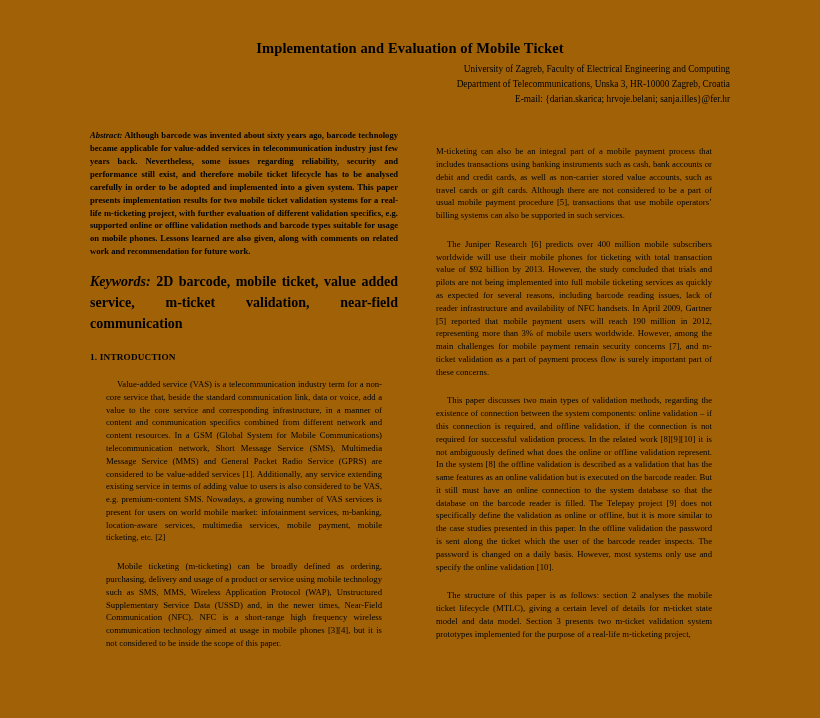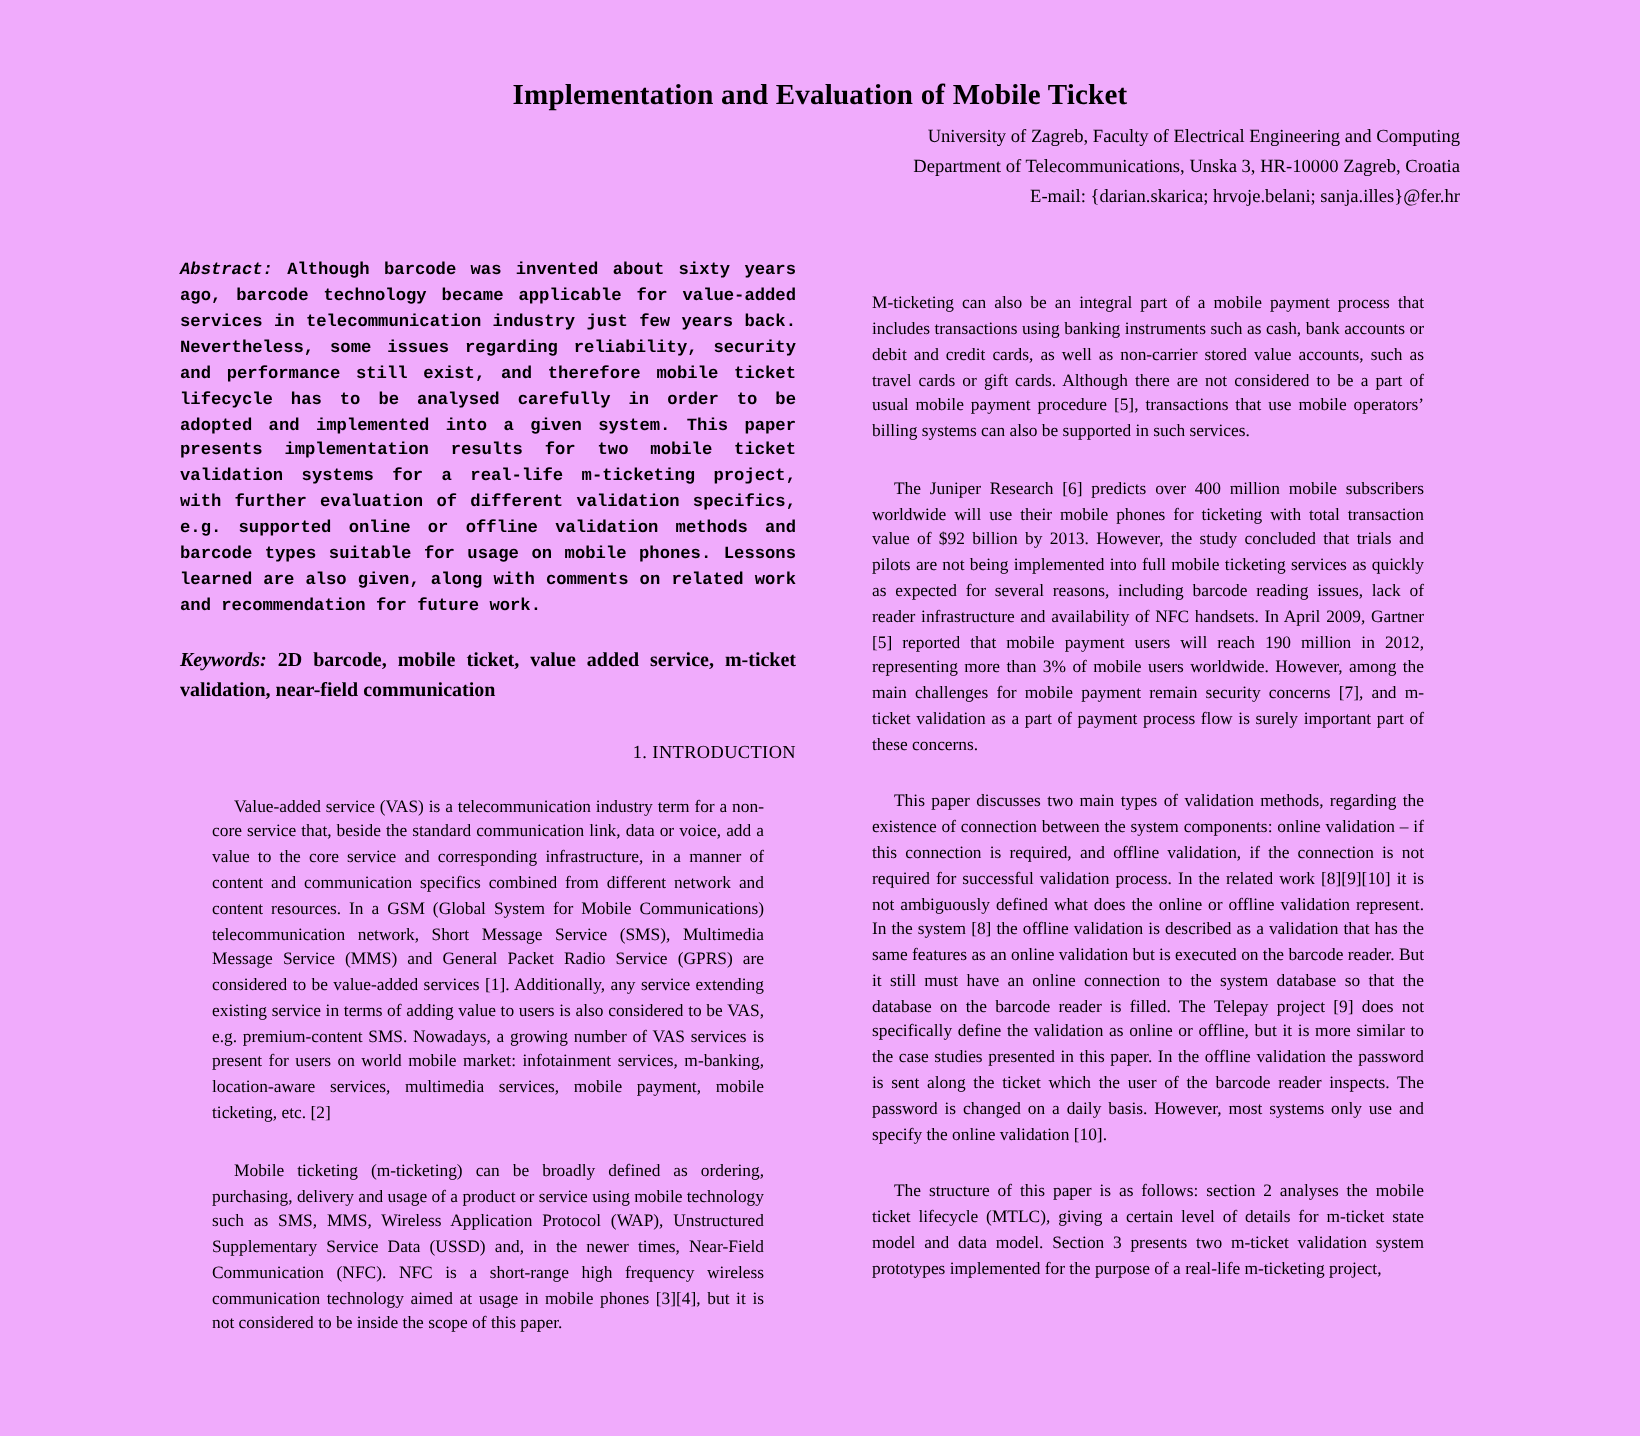--- a/index.html
+++ b/index.html
@@ -3,21 +3,21 @@
 <meta charset="utf-8">
 <style>
   html, body {
     margin: 0;
     padding: 0;
     background: #ffffff;
   }
   .page {
     width: 820px;
     height: 718px;
-    background: #f0abfc;
+    background: #a16207;
     position: relative;
     font-family: "Liberation Serif", serif;
     color: #000000;
     box-sizing: border-box;
     overflow: hidden;
   }
   .content {
     padding: 30px 90px 0 90px;
     box-sizing: border-box;
   }
@@ -63,39 +63,38 @@
   }
   p.noindent {
     text-indent: 0;
   }
   .abstract {
     font-weight: bold;
     font-size: 8.6px;
     line-height: 1.5;
     text-align: justify;
     text-indent: 0;
-    font-family: Liberation Mono, monospace;
   }
   .abstract .lead {
     font-style: italic;
   }
   .keywords {
     font-weight: bold;
-    font-size: 10px;
+    font-size: 14px;
     line-height: 1.5;
     text-align: justify;
     text-indent: 0;
     margin-top: 13px;
   }
   .keywords .lead {
     font-style: italic;
   }
   .section-head {
-    text-align: right;
-    font-weight: normal;
+    text-align: left;
+    font-weight: bold;
     font-size: 9.2px;
     margin-top: 18px;
     margin-bottom: 15px;
     letter-spacing: 0.2px;
   }
 </style>
 </head>
 <body>
 
 <div class="page">

